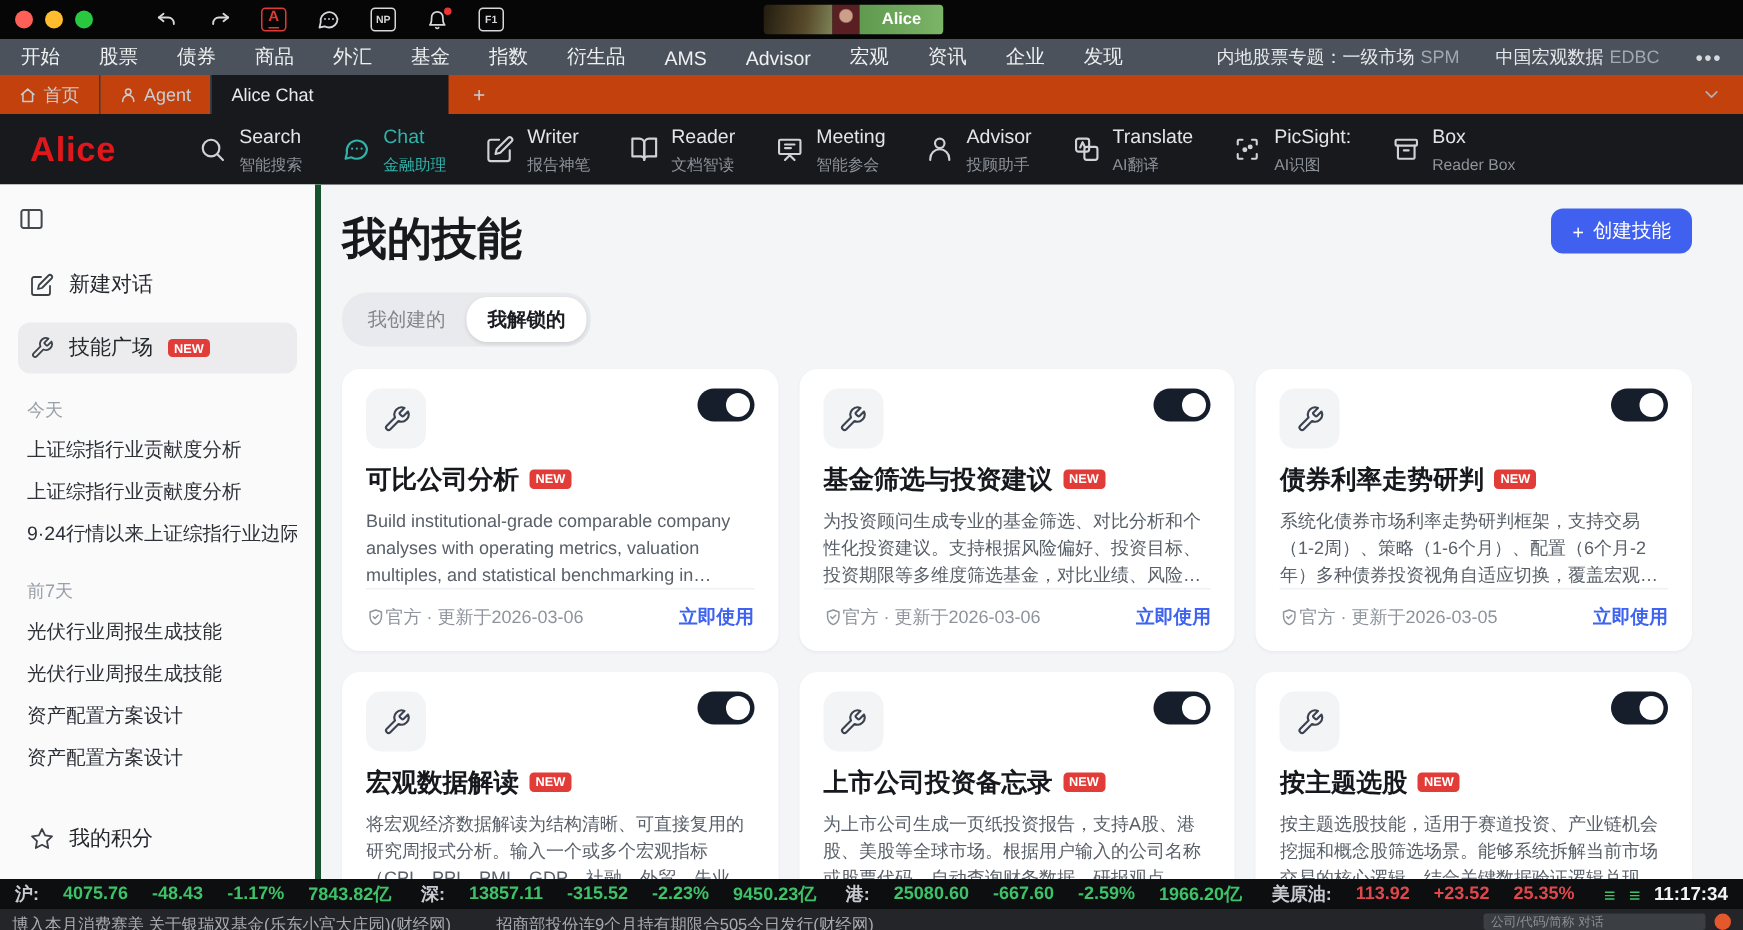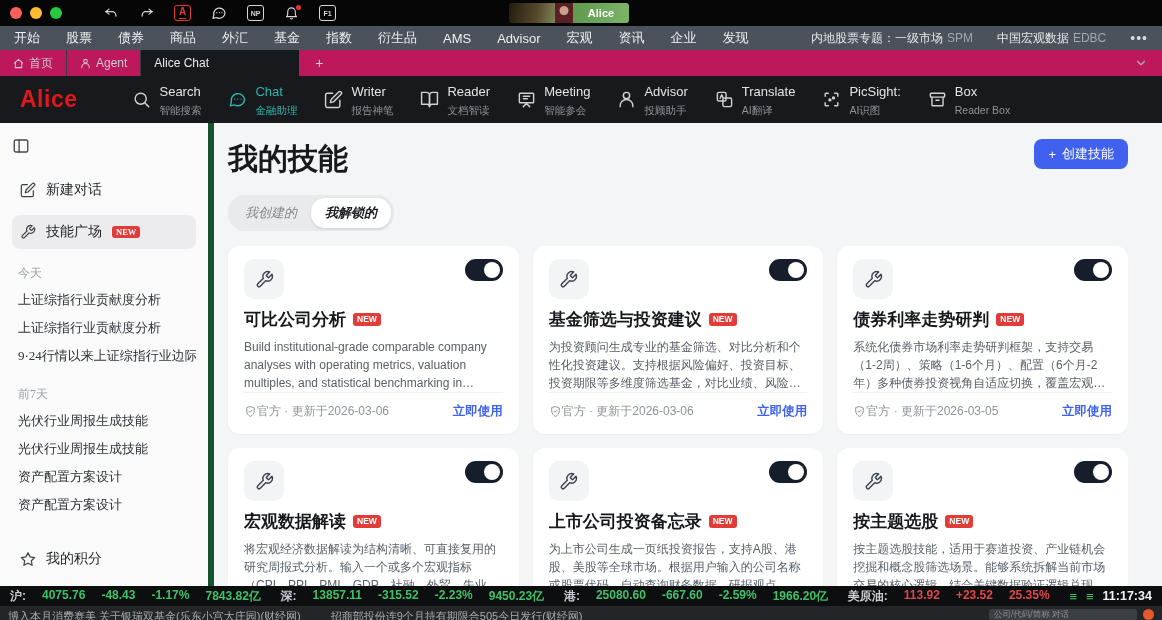--- a/index.html
+++ b/index.html
@@ -26,58 +26,58 @@
 
   
   .menubar { height:24px; background:#4b525b; display:flex; align-items:center; padding:0 14px; gap:26px; flex:0 0 auto; }
   .menu-item { font-size:13px; color:#eef0f2; cursor:default; white-space:nowrap; }
   .menu-right { margin-left:auto; display:flex; align-items:center; gap:24px; }
   .menu-topic { font-size:12px; color:#e7e9ec; white-space:nowrap; }
   .menu-topic .code { color:#a2a8b1; margin-left:4px; }
   .menu-more { color:#d7d9dc; font-size:14px; letter-spacing:1px; }
 
   
-  .tabbar { height:26px; background:#be185d; display:flex; align-items:stretch; flex:0 0 auto; }
+  .tabbar { height:26px; background:#c2410c; display:flex; align-items:stretch; flex:0 0 auto; }
   .wtab { display:flex; align-items:center; gap:5px; padding:0 13px; font-size:12px; color:#c9cdd2; border-right:1px solid #3a3e44; }
   .wtab svg { width:11px; height:11px; }
   .wtab.active { background:#17191d; color:#e9eaec; min-width:158px; border-right:none; }
   .newtab { display:flex; align-items:center; padding:0 16px; color:#c9cdd2; font-size:14px; }
   .tab-chevron { margin-left:auto; display:flex; align-items:center; padding-right:14px; color:#aeb3b9; }
 
   
   .toolbar { height:47px; background:#17191d; display:flex; align-items:center; padding:0 20px; gap:27px; flex:0 0 auto; }
   .logo { font-size:23px; font-weight:800; color:#e0181c; margin-right:28px; letter-spacing:.5px; }
   .tool { display:flex; align-items:center; gap:8px; color:#cfd2d6; white-space:nowrap; }
   .tool svg { width:19px; height:19px; flex:0 0 auto; }
   .tool .tname { font-size:13px; color:#e3e5e8; line-height:1.15; }
   .tool .tsub { font-size:10.5px; color:#8e939b; line-height:1.15; }
   .tool.active, .tool.active .tname, .tool.active .tsub { color:#2fb3aa; }
 
   
   .content { flex:1 1 auto; display:flex; min-height:0; background:#f4f5f7; }
 
   
-  .sidebar { width:214px; flex:0 0 auto; background:#fafafb; border-right:6px solid #14532d; display:flex; flex-direction:column; padding:14px 12px 10px; min-height:0;font-family:Liberation Serif, serif; }
+  .sidebar { width:214px; flex:0 0 auto; background:#fafafb; border-right:4px solid #14532d; display:flex; flex-direction:column; padding:14px 12px 10px; min-height:0; }
   .collapse-btn { color:#43484f; width:18px; }
   .side-row { display:flex; align-items:center; gap:10px; padding:8px 8px; font-size:14px; color:#24272c; border-radius:8px; }
   .side-row svg { width:16px; height:16px; color:#3c4148; }
   .side-row.first { margin-top:18px; }
   .side-row.selected { background:#ececee; margin-top:8px; }
   .badge-new { background:#e23c39; color:#fff; font-size:8.5px; font-weight:bold; padding:2px 4px; border-radius:3px; line-height:1; }
   .side-section { font-size:12px; color:#9aa0a8; margin:16px 0 4px; padding-left:6px; }
   .side-item { font-size:13px; color:#2e3238; padding:5px 6px; white-space:nowrap; overflow:hidden; }
   .side-list { flex:1 1 auto; overflow:hidden; min-height:0; }
   .points-row { margin-top:auto; flex:0 0 auto; }
 
   
   .main { flex:1 1 auto; padding:16px 34px 0 14px; position:relative; overflow:hidden; min-width:0; }
   .page-title { font-size:30px; font-weight:800; color:#17191d; }
   .create-btn { position:absolute; top:16px; right:34px; height:30px; background:#4060f0; color:#fff; border:none; border-radius:8px; font-size:13px; padding:0 14px; display:flex; align-items:center; gap:6px; font-family:inherit; }
   .seg { margin-top:15px; display:inline-flex; background:#e9eaee; border-radius:17px; padding:3px; align-items:center; }
-  .seg-tab { font-size:13px; color:#85868c; padding:6px 14px; border-radius:14px;font-style:italic; }
+  .seg-tab { font-size:13px; color:#85868c; padding:6px 14px; border-radius:14px; }
   .seg-tab.active { background:#fff; color:#1b1d22; font-weight:bold; box-shadow:0 1px 3px rgba(0,0,0,.12); }
   .grid { margin-top:15px; display:grid; grid-template-columns:repeat(3,1fr); gap:14px; grid-auto-rows:188px; }
   .card { background:#fff; border-radius:12px; padding:13px 16px 14px; display:flex; flex-direction:column; overflow:hidden; box-shadow:0 1px 2px rgba(20,24,40,.04); }
   .card-top { display:flex; justify-content:space-between; align-items:flex-start; }
   .icon-box { width:40px; height:40px; border-radius:10px; background:#f3f4f6; display:flex; align-items:center; justify-content:center; color:#3c4250; }
   .icon-box svg { width:19px; height:19px; }
   .toggle { width:38px; height:22px; border-radius:11px; background:#161d2b; position:relative; }
   .toggle .knob { position:absolute; top:3px; right:3px; width:16px; height:16px; border-radius:50%; background:#fff; }
   .card-title-row { margin-top:9px; display:flex; align-items:center; gap:7px; }
   .card-title { font-size:17px; font-weight:800; color:#16181d; white-space:nowrap; overflow:hidden; }

